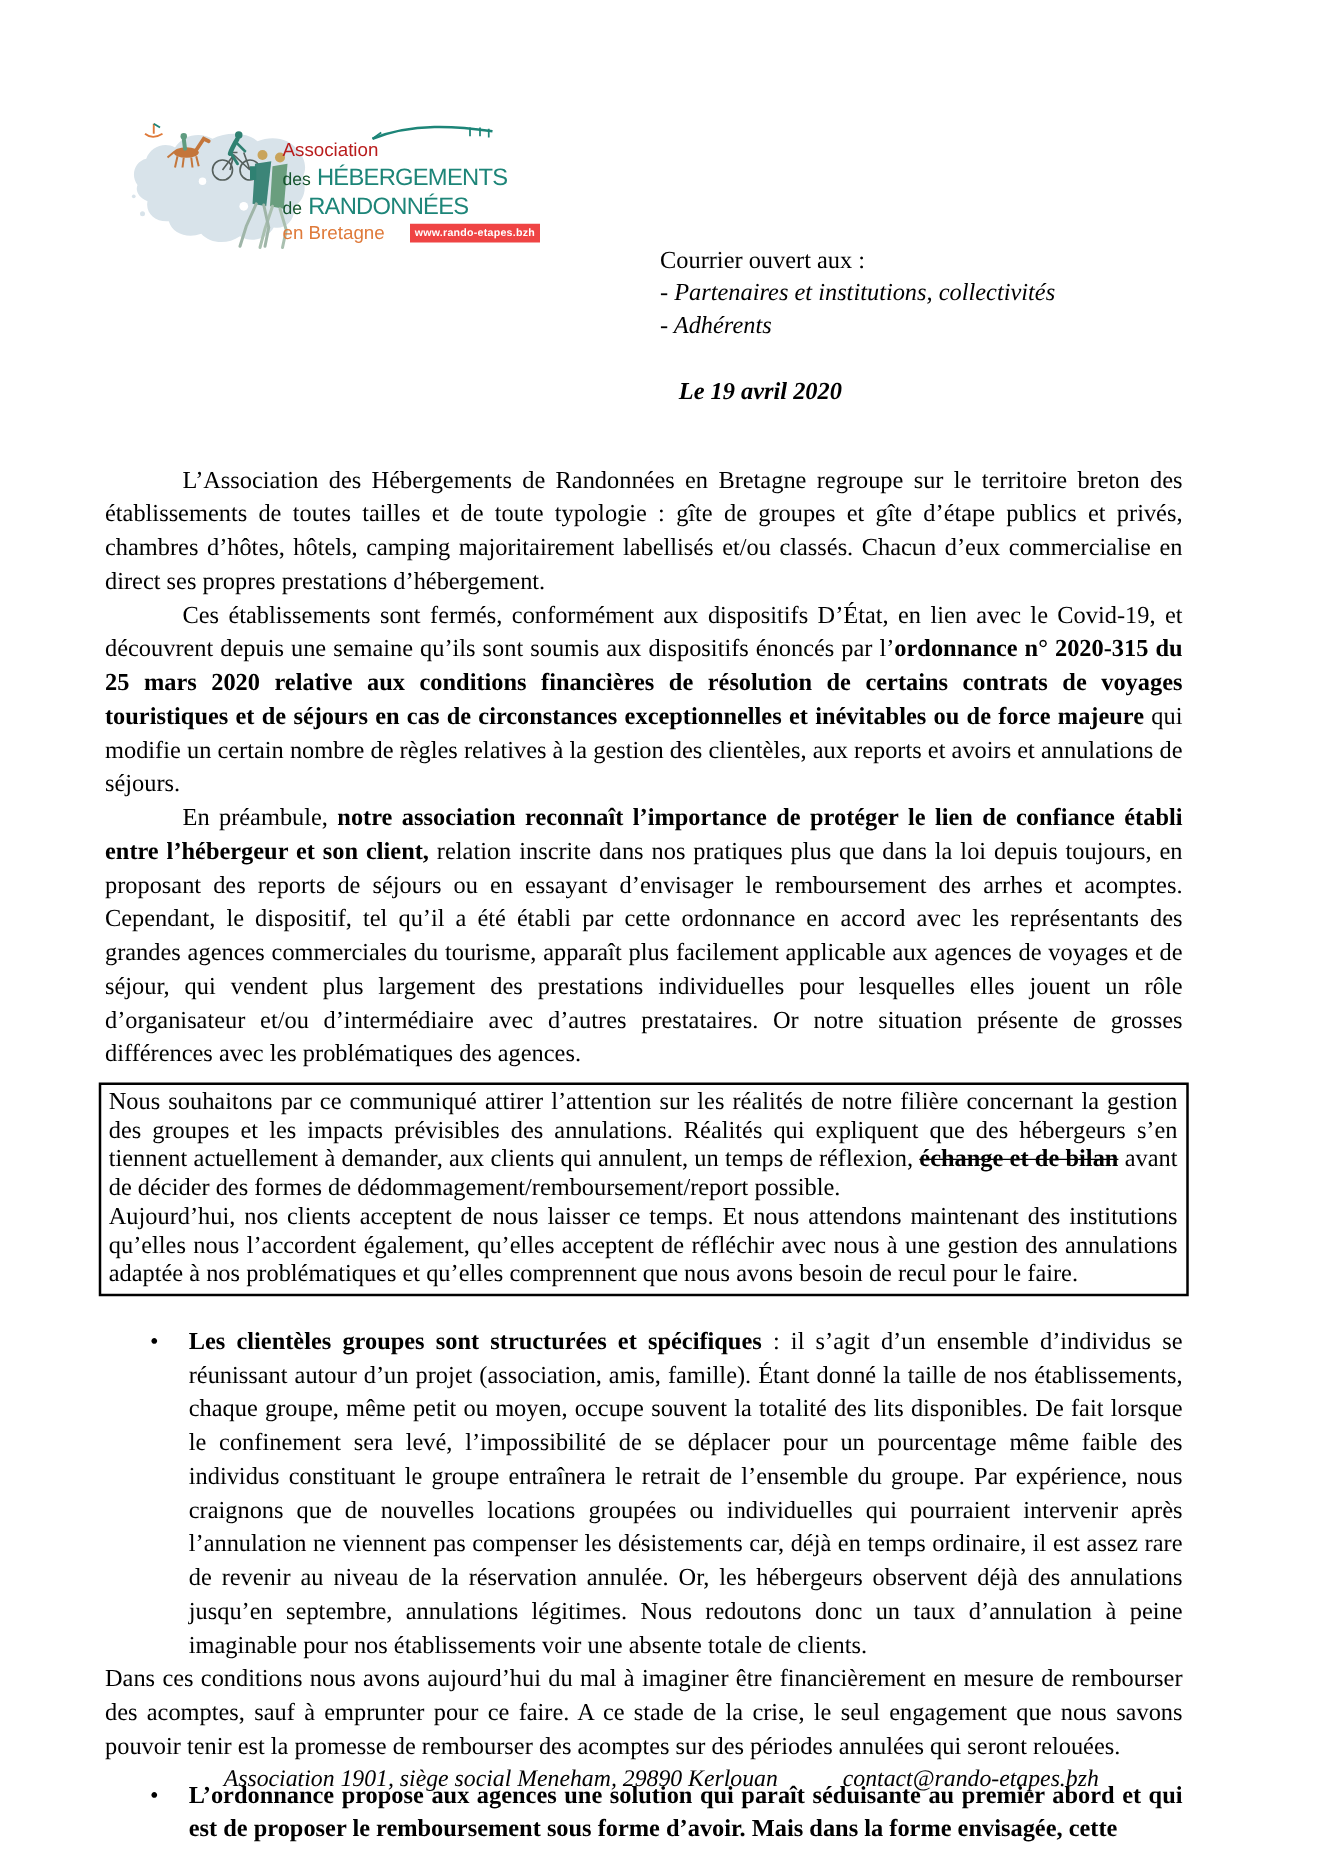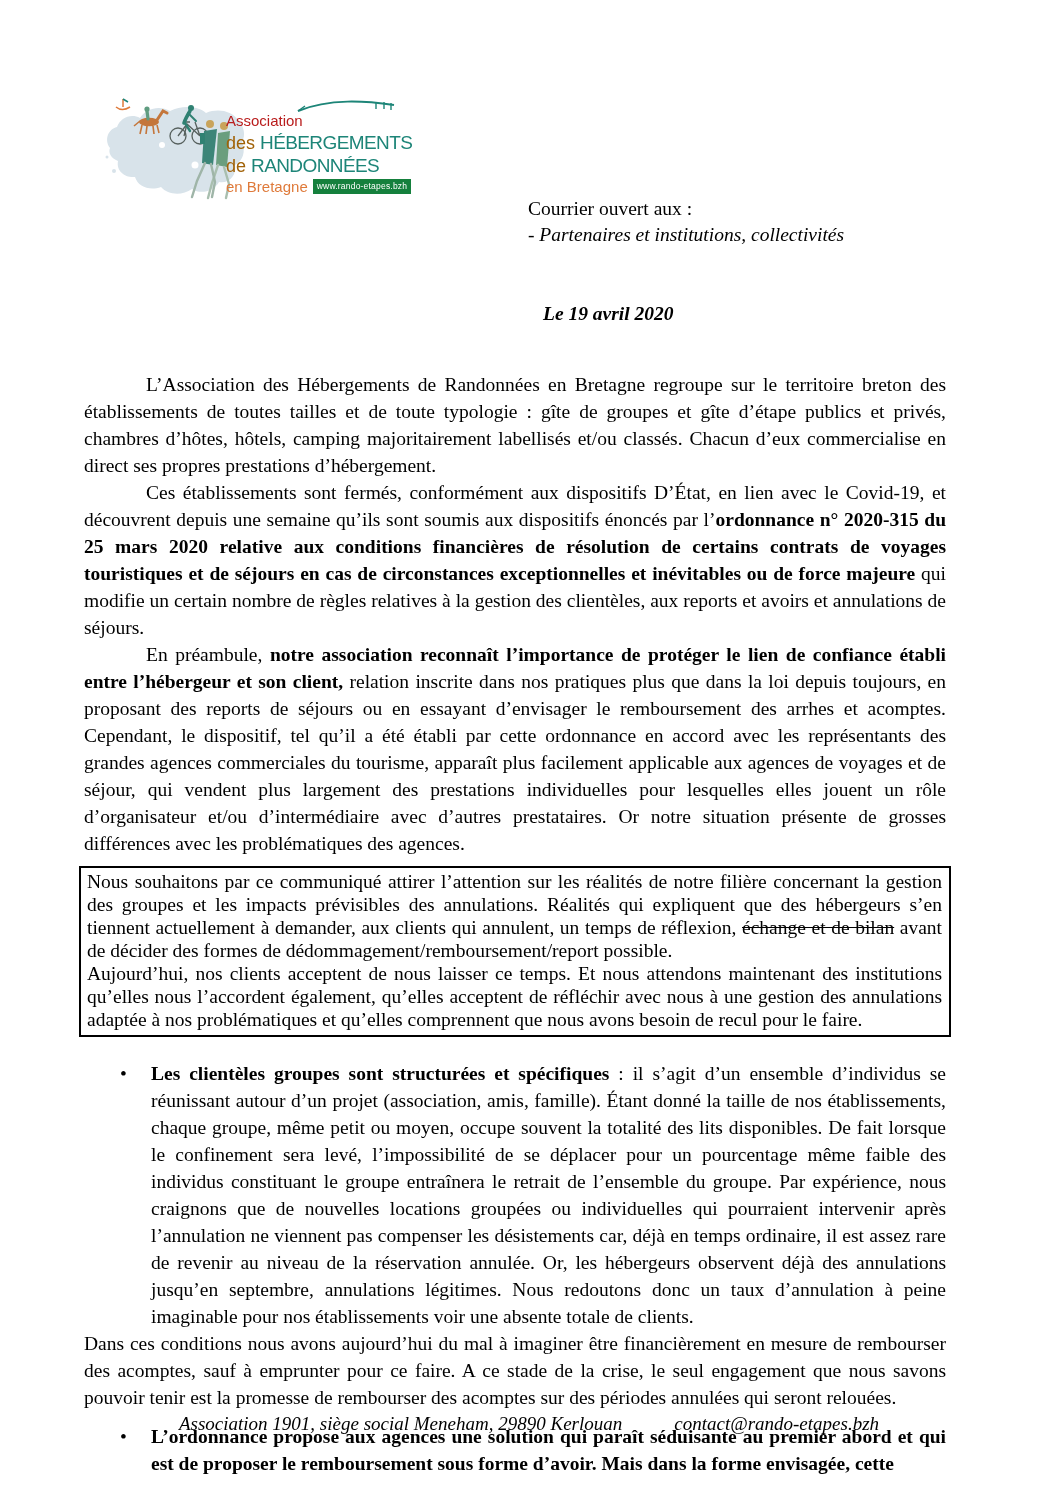--- a/index.html
+++ b/index.html
@@ -9,25 +9,25 @@
     font-family:"Liberation Serif", serif; font-size:19.5px;
     overflow:hidden;
   }
 
   
   .logo { position:absolute; left:100px; top:93px; width:310px; height:130px; }
   .logo-scene { position:absolute; left:0; top:0; }
   .logo-text { position:absolute; left:126px; top:20px; font-family:"Liberation Sans", sans-serif; line-height:1; white-space:nowrap; }
   .lt-association { color:#b91c1c; font-size:15px; margin-bottom:5px; }
   .lt-row { margin-bottom:4px; display:flex; align-items:baseline; gap:5px; }
-  .lt-small { color:#a16207; font-size:18px; }
+  .lt-small { color:#14532d; font-size:14px; }
   .lt-big { color:#1D8578; font-weight:normal; font-size:19px; letter-spacing:-0.6px; }
-  .lt-bottom { display:flex; align-items:center; gap:5px; margin-top:3px; }
+  .lt-bottom { display:flex; align-items:center; gap:20px; margin-top:3px; }
   .lt-bretagne { color:#DF7A3A; font-size:15px; }
-  .lt-web { background:#15803d; color:#ffffff; font-size:8.5px; font-weight:normal; padding:3px 4px 3px 4px; letter-spacing:0.2px; }
+  .lt-web { background:#ef4444; color:#ffffff; font-size:8.5px; font-weight:bold; padding:3px 4px 3px 4px; letter-spacing:0.2px; }
   .bridge { position:absolute; left:196px; top:1px; }
 
   
   .recipients { position:absolute; left:528px; top:196px; line-height:26px; }
   .recipient-line { font-style:italic; font-weight:normal; }
   .date-line { position:absolute; left:543px; top:303px; font-style:italic; font-weight:bold; }
 
   
   .content { position:absolute; left:84px; top:371px; width:862px; text-align:justify; line-height:27px; }
   .content p { margin:0; }
@@ -35,21 +35,21 @@
   .indent { text-indent:62px; }
   .boxed {
     box-sizing:border-box; width:872px; margin-left:-5px; margin-top:9px;
     border:2px solid #000; padding:2px 7px 4px 6px; line-height:23px;
   }
   .bullet-row { display:flex; margin-top:23px; }
   .bullet-row.second { margin-top:12px; }
   .bullet-glyph { flex:0 0 31px; margin-left:36px; }
   .bullet-text { flex:1; }
   .b { font-weight:bold; }
-  .strike { text-decoration:line-through; font-weight:normal; }
+  .strike { text-decoration:line-through; font-weight:bold; }
 
   
   .footer { position:absolute; left:0; top:1413px; width:100%; display:flex; justify-content:center; gap:52px; font-style:italic; font-size:19px; }
 </style>
 </head>
 <body>
 
 <div class="page">
 
   <div class="logo">
@@ -124,20 +124,21 @@
       <div class="lt-bottom">
         <span class="lt-bretagne">en Bretagne</span>
         <span class="lt-web">www.rando-etapes.bzh</span>
       </div>
     </div>
   </div>
 
   <div class="recipients">
     <div>Courrier ouvert aux :</div>
     <div class="recipient-line">- Partenaires et institutions, collectivités</div>
+    <div class="recipient-line">- Adhérents</div>
   </div>
 
   <div class="date-line">Le 19 avril 2020</div>
 
   <div class="content">
     <p class="indent"><span>L’Association des Hébergements de Randonnées en Bretagne regroupe sur le territoire breton des établissements de toutes tailles et de toute typologie : gîte de groupes et gîte d’étape publics et privés, chambres d’hôtes, hôtels, camping majoritairement labellisés et/ou classés. Chacun d’eux commercialise en direct ses propres prestations d’hébergement.</span></p>
     <p class="indent para"><span>Ces établissements sont fermés, conformément aux dispositifs D’État, en lien avec le Covid-19, et découvrent depuis une semaine qu’ils sont soumis aux dispositifs énoncés par l’</span><span class="b">ordonnance n° 2020-315 du 25 mars 2020 relative aux conditions financières de résolution de certains contrats de voyages touristiques et de séjours en cas de circonstances exceptionnelles et inévitables ou de force majeure</span><span> qui modifie un certain nombre de règles relatives à la gestion des clientèles, aux reports et avoirs et annulations de séjours.</span></p>
     <p class="indent para"><span>En préambule, </span><span class="b">notre association reconnaît l’importance de protéger le lien de confiance établi entre l’hébergeur et son client,</span><span> relation inscrite dans nos pratiques plus que dans la loi depuis toujours, en proposant des reports de séjours ou en essayant d’envisager le remboursement des arrhes et acomptes. Cependant, le dispositif, tel qu’il a été établi par cette ordonnance en accord avec les représentants des grandes agences commerciales du tourisme, apparaît plus facilement applicable aux agences de voyages et de séjour, qui vendent plus largement des prestations individuelles pour lesquelles elles jouent un rôle d’organisateur et/ou d’intermédiaire avec d’autres prestataires. Or notre situation présente de grosses différences avec les problématiques des agences.</span></p>
 
     <div class="boxed">

